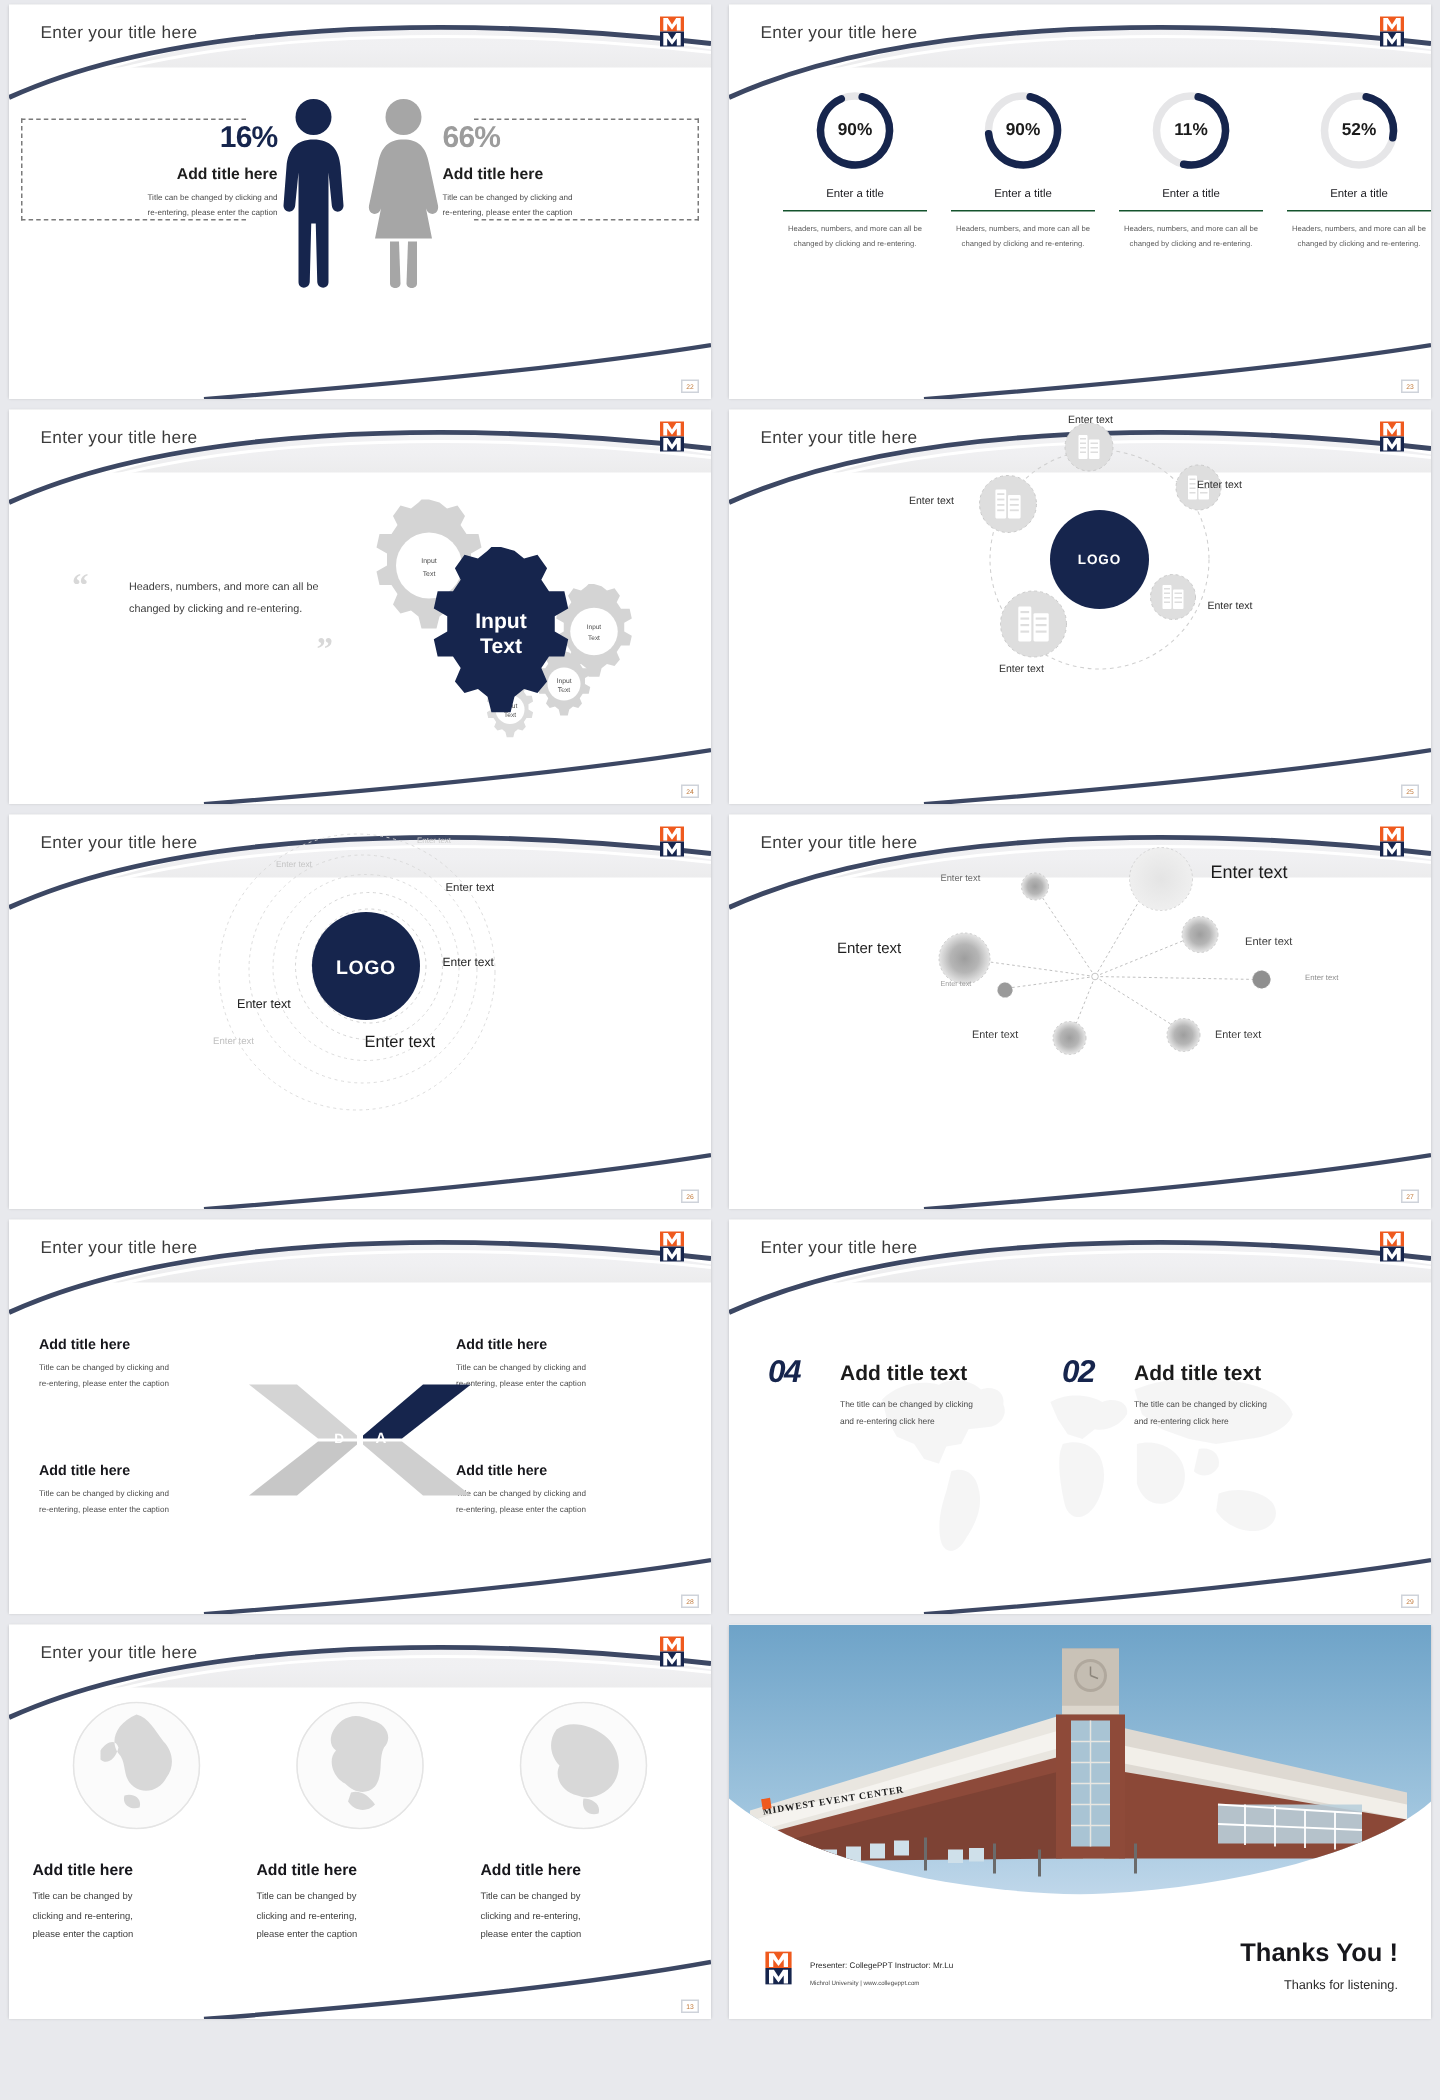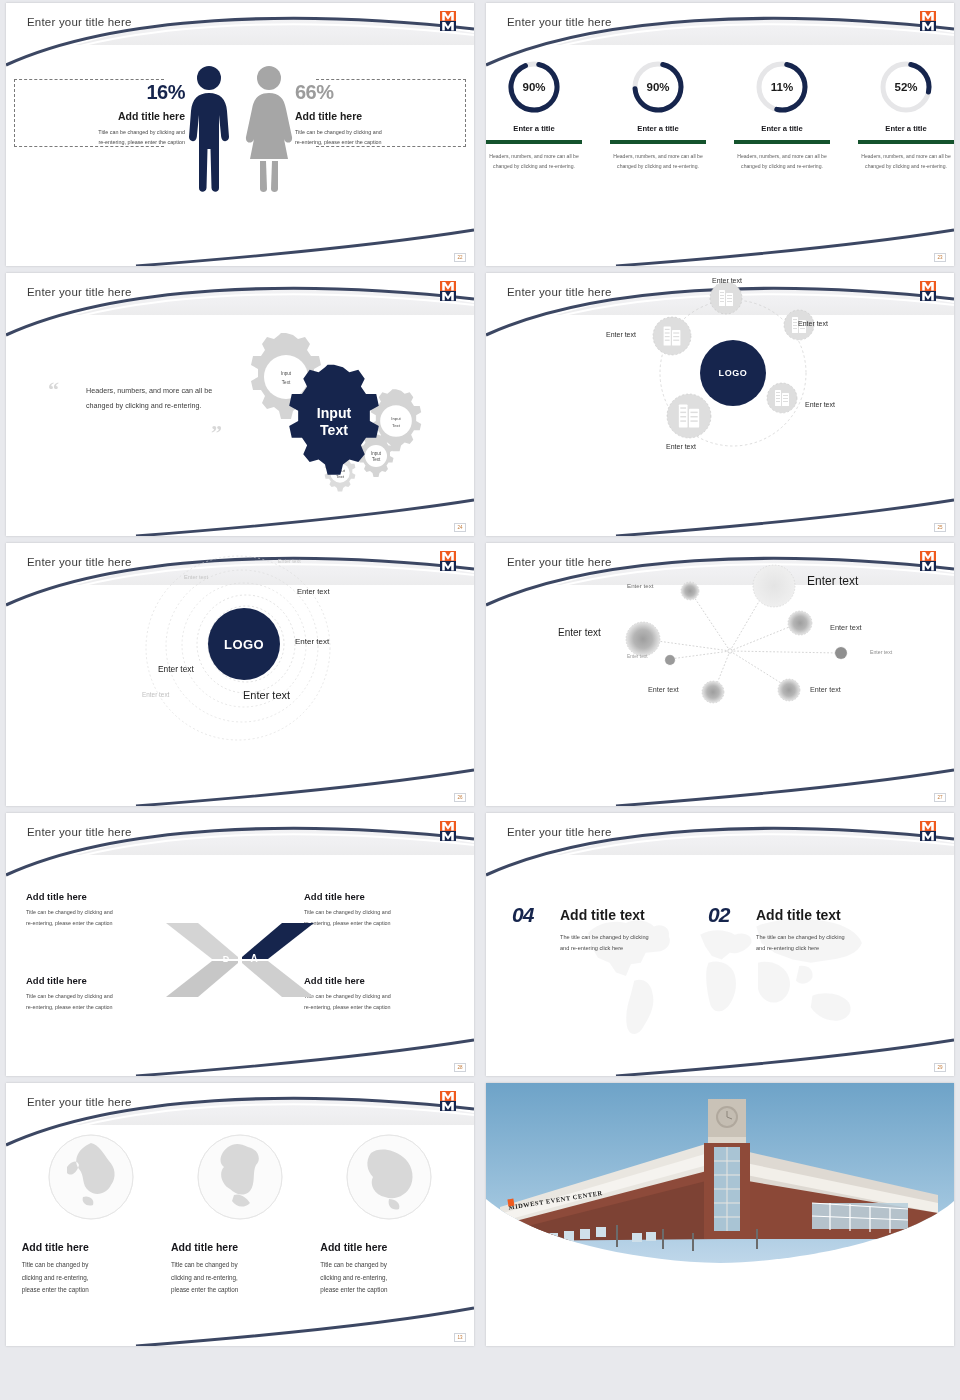--- a/index.html
+++ b/index.html
@@ -57,28 +57,28 @@
   .s1-pct.navy { color:#16254d; }
   .s1-pct.grey { color:#9c9c9c; }
   .s1-h   { font-size:10.5px; font-weight:bold; color:#1d1d1d; margin-top:6px; }
   .s1-p   { font-size:5.4px; color:#4a4a4a; line-height:1.85; margin-top:5px; }
   .s1-brk { position:absolute; top:26px; width:150px; height:68px; }
   .s1-brk.left  { left:8px; border-left:1px dashed #7a7a7a; border-top:1px dashed #7a7a7a; border-bottom:1px dashed #7a7a7a; }
   .s1-brk.right { right:8px; border-right:1px dashed #7a7a7a; border-top:1px dashed #7a7a7a; border-bottom:1px dashed #7a7a7a; }
   .s1-figs { position:absolute; left:50%; top:10px; transform:translateX(-50%); display:flex; gap:12px; }
 
   
-  .s2-row { position:absolute; left:0; top:14px; width:100%; display:flex; justify-content:space-between; gap:16px; }
+  .s2-row { position:absolute; left:0; top:14px; width:100%; display:flex; justify-content:flex-end; gap:16px; }
   .s2-cell { width:96px; text-align:center; }
   .s2-ring { position:relative; width:56px; height:56px; margin:0 auto; }
   .s2-val {
     position:absolute; inset:0; display:flex; align-items:center; justify-content:center;
     font-size:11.5px; font-weight:bold; color:#1b1b1b;
   }
-  .s2-title { font-size:7.6px; font-weight:bold; color:#17171c; margin-top:9px; padding-bottom:7px; border-bottom:4px solid #14532d; }
+  .s2-title { font-size:7.6px; font-weight:normal; color:#17171c; margin-top:9px; padding-bottom:7px; border-bottom:1px solid #14532d; }
   .s2-desc { font-size:5.1px; color:#5d5d5d; line-height:2.0; margin-top:7px; }
 
   
   .s3-quote-l { position:absolute; left:42px; top:62px; font-size:22px; color:#d8d8d8; font-weight:bold; font-family:"Liberation Serif",serif; }
   .s3-quote-r { position:absolute; left:205px; top:105px; font-size:22px; color:#d8d8d8; font-weight:bold; font-family:"Liberation Serif",serif; }
   .s3-text { position:absolute; left:80px; top:68px; width:135px; font-size:7.2px; color:#3c3c3c; line-height:2.15; }
   .s3-gears { position:absolute; left:218px; top:16px; width:210px; height:180px; }
   .gear-lbl { font-size:4.6px; fill:#4b4b4b; font-family:"Liberation Sans",sans-serif; }
   .gear-lbl-main { font-size:13px; fill:#ffffff; font-weight:bold; font-family:"Liberation Sans",sans-serif; }
 
@@ -782,15 +782,27 @@
               <rect x="176" y="146" width="2" height="20"></rect>
             <rect x="206" y="150" width="2" height="18"></rect>
               <rect x="270" y="146" width="2" height="20"></rect>
           </g>
 
           <path d="M0,150 C60,172 150,184 234,182 C318,180 404,164 468,142 L468,196 L0,196 Z" fill="#2c3a63"></path>
           <path d="M0,158 C60,180 150,190 234,188 C318,186 404,172 468,152 L468,196 L0,196 Z" fill="#1d2b55"></path>
         </g>
       </svg>
     </div>
+    <div class="s10-foot">
+      <svg class="s10-logo" viewBox="0 0 20 22">
+        <rect x="2" y="1" width="16" height="10" fill="#ef5a1e"></rect>
+        <path d="M4.2,10.4 L4.2,2 L7.2,2 L10,6.4 L12.8,2 L15.8,2 L15.8,10.4 L13.2,10.4 L13.2,5.6 L10,9.8 L6.8,5.6 L6.8,10.4 Z" fill="#ffffff"></path>
+        <rect x="2" y="11" width="16" height="10" fill="#16254d"></rect>
+        <path d="M4.2,20.4 L4.2,12 L7.2,12 L10,16.4 L12.8,12 L15.8,12 L15.8,20.4 L13.2,20.4 L13.2,15.6 L10,19.8 L6.8,15.6 L6.8,20.4 Z" fill="#ffffff"></path>
+      </svg>
+      <div class="s10-pres">Presenter: CollegePPT   Instructor: Mr.Lu</div>
+      <div class="s10-uni">Michrol University  |  www.collegeppt.com</div>
+      <div class="s10-thanks">Thanks You !</div>
+      <div class="s10-sub">Thanks for listening.</div>
+    </div>
   </div>
 
 </div>
 
 </body></html>

